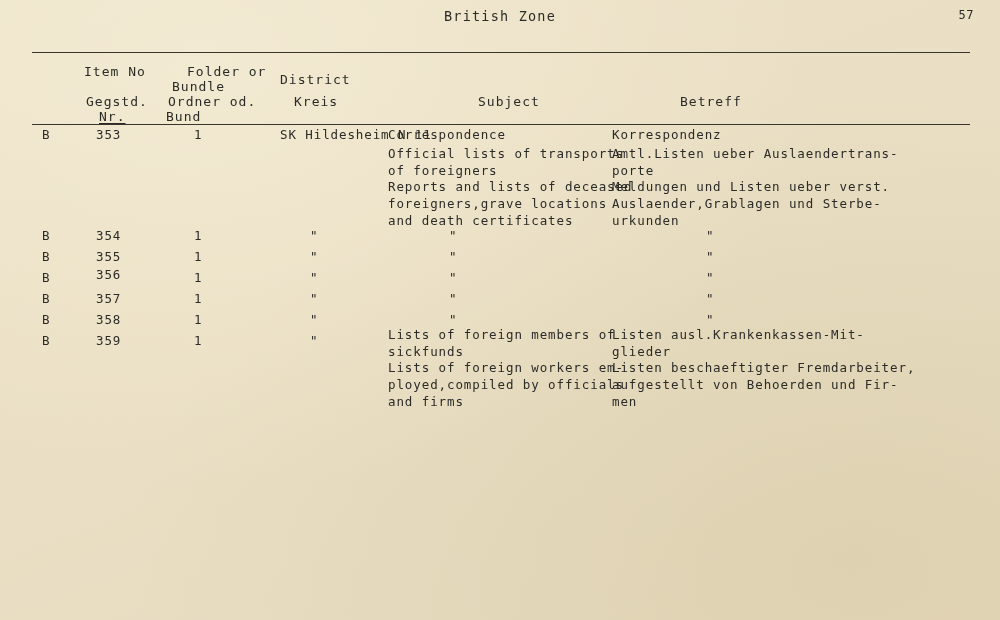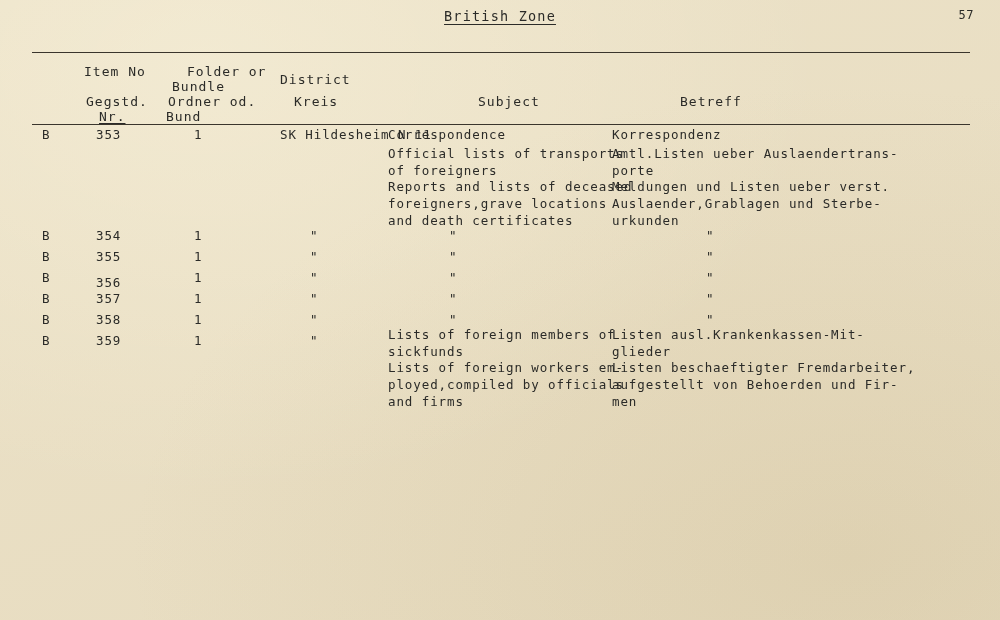--- a/index.html
+++ b/index.html
@@ -42,21 +42,20 @@
   .title-block {
     position: absolute;
     top: 8px;
     left: 0;
     width: 100%;
     text-align: center;
   }
   .title-en {
     font-size: 13.5px;
     letter-spacing: 1.2px;
-    text-decoration: underline;
     text-underline-offset: 3px;
   }
   .title-de {
     font-size: 13px;
     letter-spacing: 1.1px;
     margin-top: 8px;
   }
 
   .rule {
     position: absolute;
@@ -167,21 +166,21 @@
   <div class="cell ditto-betr ditto" style="top:227px">"</div>
 
   <div class="cell zone" style="top:248px">B</div>
   <div class="cell item" style="top:248px">355</div>
   <div class="cell fold" style="top:248px">1</div>
   <div class="cell ditto-dist ditto" style="top:248px">"</div>
   <div class="cell ditto-subj ditto" style="top:248px">"</div>
   <div class="cell ditto-betr ditto" style="top:248px">"</div>
 
   <div class="cell zone" style="top:269px">B</div>
-  <div class="cell item" style="top:274px">356</div>
+  <div class="cell item" style="top:266px">356</div>
   <div class="cell fold" style="top:269px">1</div>
   <div class="cell ditto-dist ditto" style="top:269px">"</div>
   <div class="cell ditto-subj ditto" style="top:269px">"</div>
   <div class="cell ditto-betr ditto" style="top:269px">"</div>
 
   <div class="cell zone" style="top:290px">B</div>
   <div class="cell item" style="top:290px">357</div>
   <div class="cell fold" style="top:290px">1</div>
   <div class="cell ditto-dist ditto" style="top:290px">"</div>
   <div class="cell ditto-subj ditto" style="top:290px">"</div>

